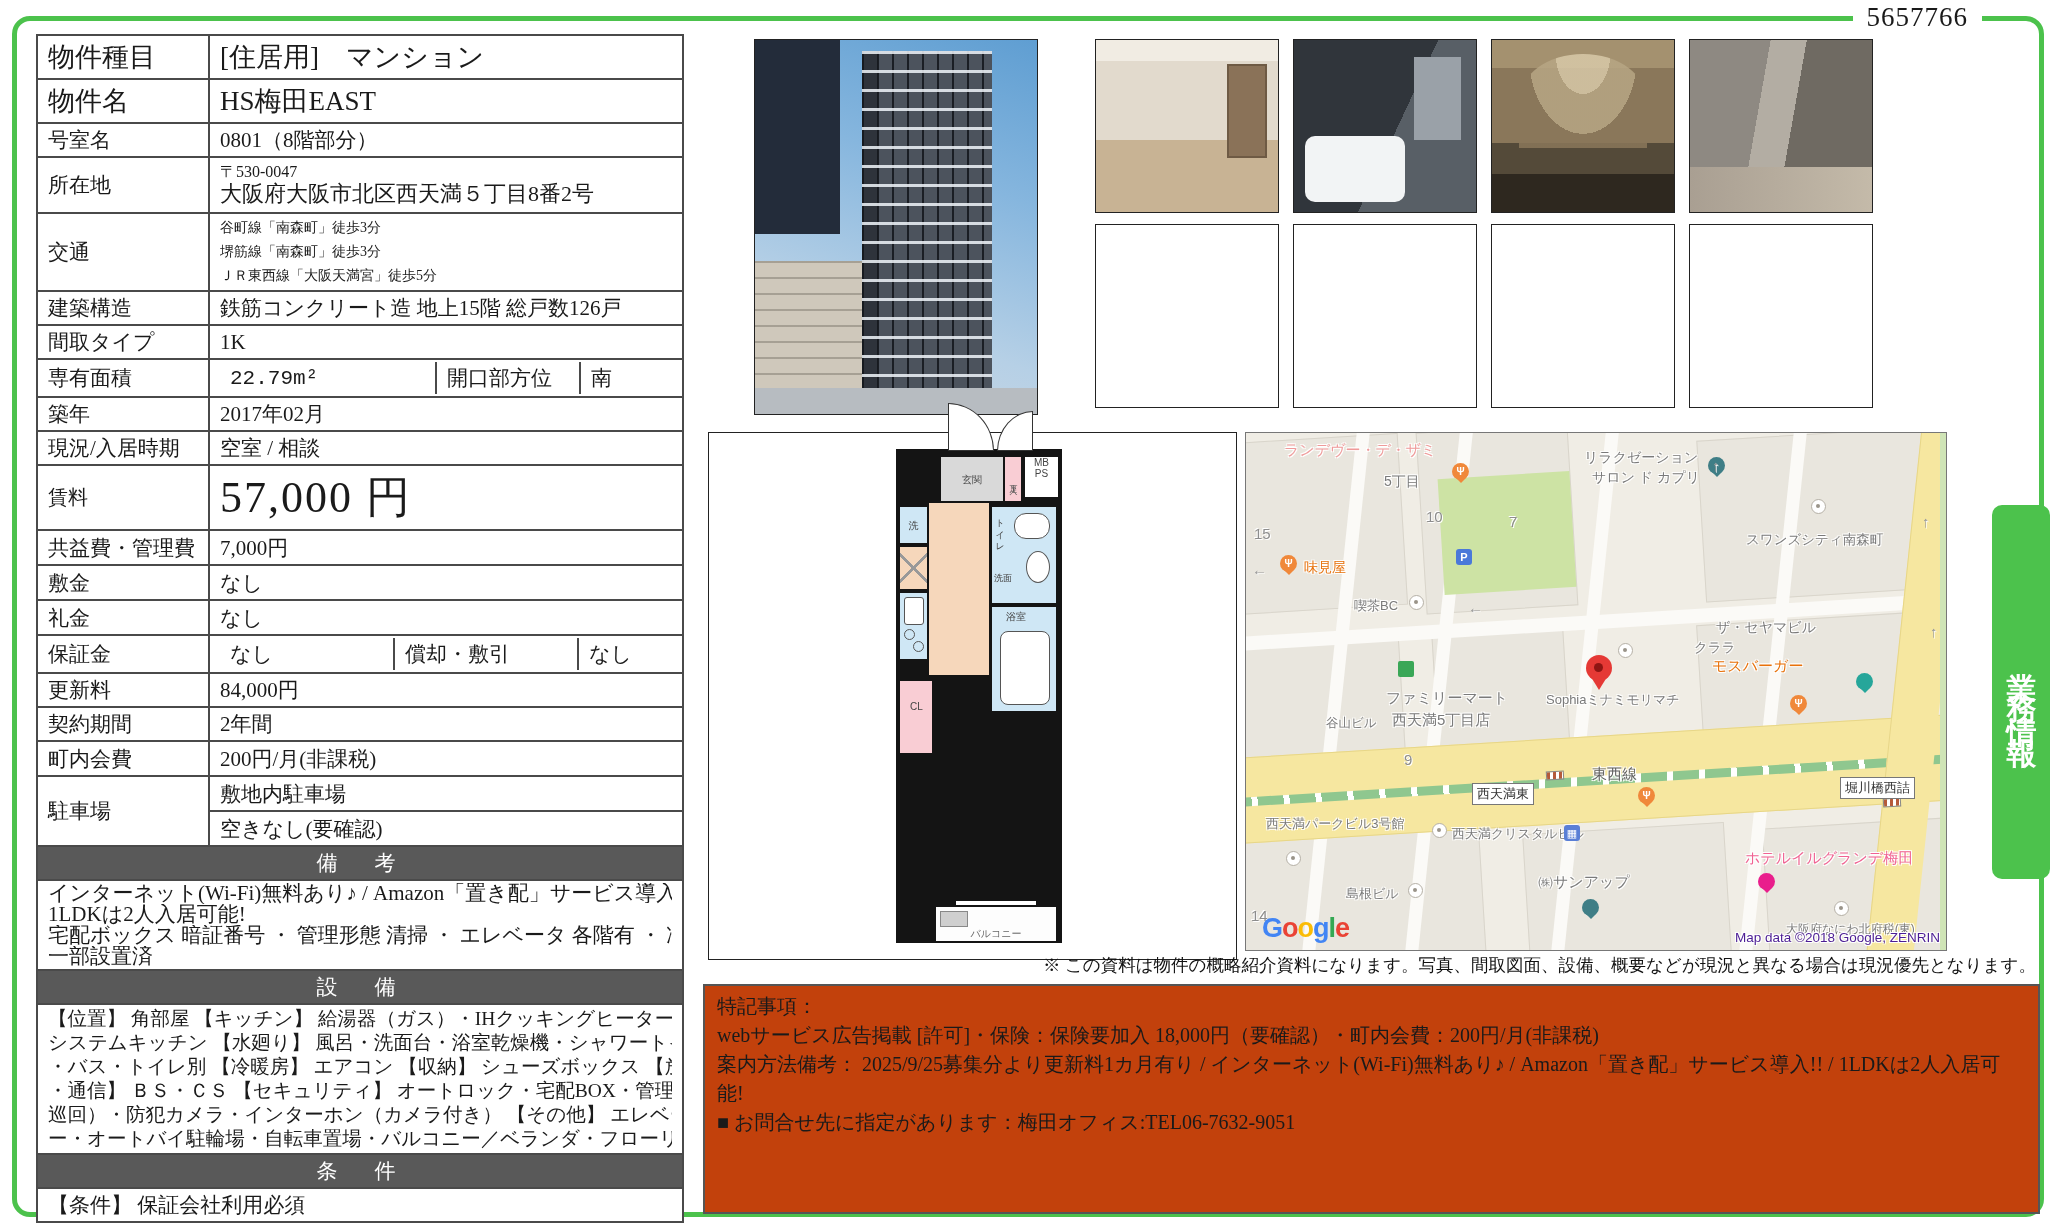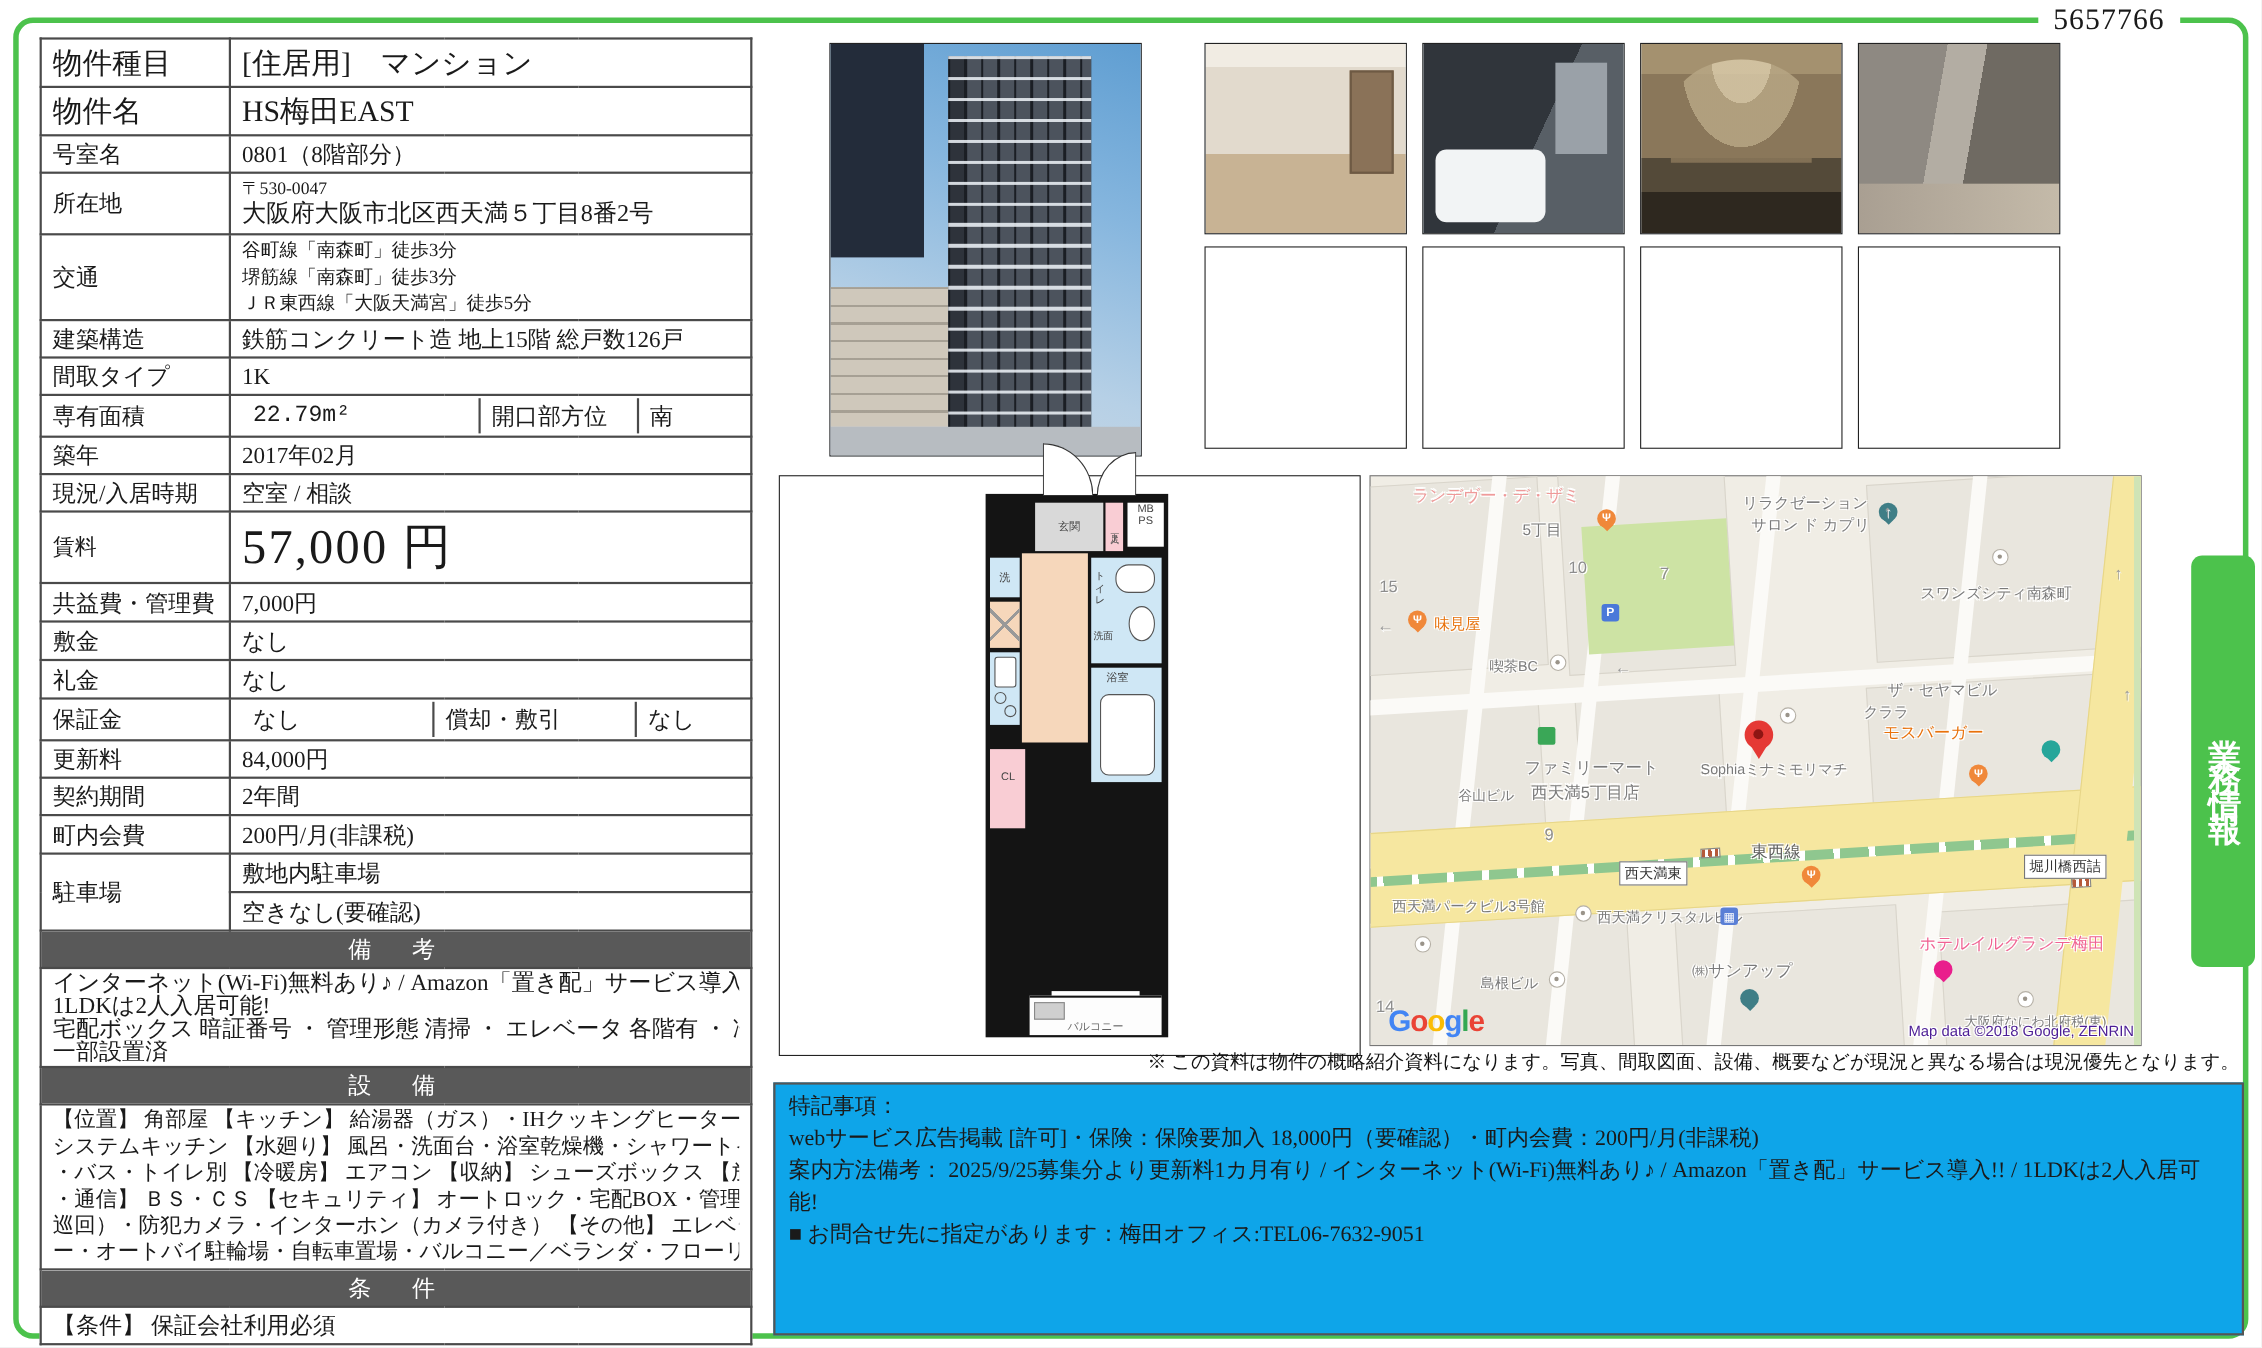--- a/index.html
+++ b/index.html
@@ -12,21 +12,21 @@
               font-size:27px;letter-spacing:1px;z-index:5;}
   
   table.prop{position:absolute;left:36px;top:34px;width:648px;border-collapse:collapse;
              table-layout:fixed;background:#fff;z-index:2;}
   table.prop td{border:2.5px solid #4a4a4a;padding:2px 10px;font-size:21px;vertical-align:middle;
                 overflow:hidden;white-space:nowrap;}
   td.lbl{background:#fff;}
   tr.r-big td{font-size:27px;}
   .postal{font-size:16px;line-height:18px;}
   .addr{font-size:22px;line-height:26px;}
-  .acc-line{font-size:17px;line-height:24px;}
+  .acc-line{font-size:14px;line-height:24px;}
   tr.r-rent td.val{font-size:44px;letter-spacing:2px;}
   tr.r-rent td.lbl{font-size:20px;}
   td.splitcell{padding:0;}
   .splitwrap{display:flex;height:100%;align-items:stretch;}
   .sub{padding:2px 10px;display:flex;align-items:center;font-family:Liberation Mono, monospace;}
   .sub + .sub{border-left:2.5px solid #4a4a4a;}
   td.secbar{background:#595959;color:#fff;text-align:center;font-size:21px;
             letter-spacing:8px;padding:1px 0;}
   td.sectext{white-space:normal;font-size:19px;line-height:21px;padding:2px 8px;vertical-align:top;}
   td.sectext.equip{font-size:19.5px;line-height:24px;}
@@ -114,21 +114,21 @@
   .attrib{position:absolute;right:6px;bottom:5px;font-size:13.5px;color:#4c1d95;
           text-shadow:1px 1px 0 #fff,-1px -1px 0 #fff,1px -1px 0 #fff,-1px 1px 0 #fff;}
   
   .biz-tab{position:absolute;left:1992px;top:505px;width:58px;height:374px;background:#4cc24c;
            border-radius:10px;display:flex;align-items:center;justify-content:center;z-index:6;}
   .biz-tab .txt{writing-mode:vertical-rl;text-orientation:upright;color:#fff;font-size:30px;
            font-weight:bold;letter-spacing:22px;font-family:"Liberation Sans","DejaVu Sans",sans-serif;}
   
   .note{position:absolute;top:953px;right:20px;font-size:17.5px;color:#111;}
   .tokki{position:absolute;left:703px;top:984px;width:1337px;height:230px;border:2px solid #555;
-         background:#0ea5e9;padding:6px 12px;box-sizing:border-box;font-size:20px;line-height:29px;}
+         background:#c2410c;padding:6px 12px;box-sizing:border-box;font-size:20px;line-height:29px;}
 </style>
 </head>
 <body>
 
 <div class="page">
   <div class="frame"></div>
   <div class="doc-number">5657766</div>
 
   <table class="prop">
     <colgroup>

